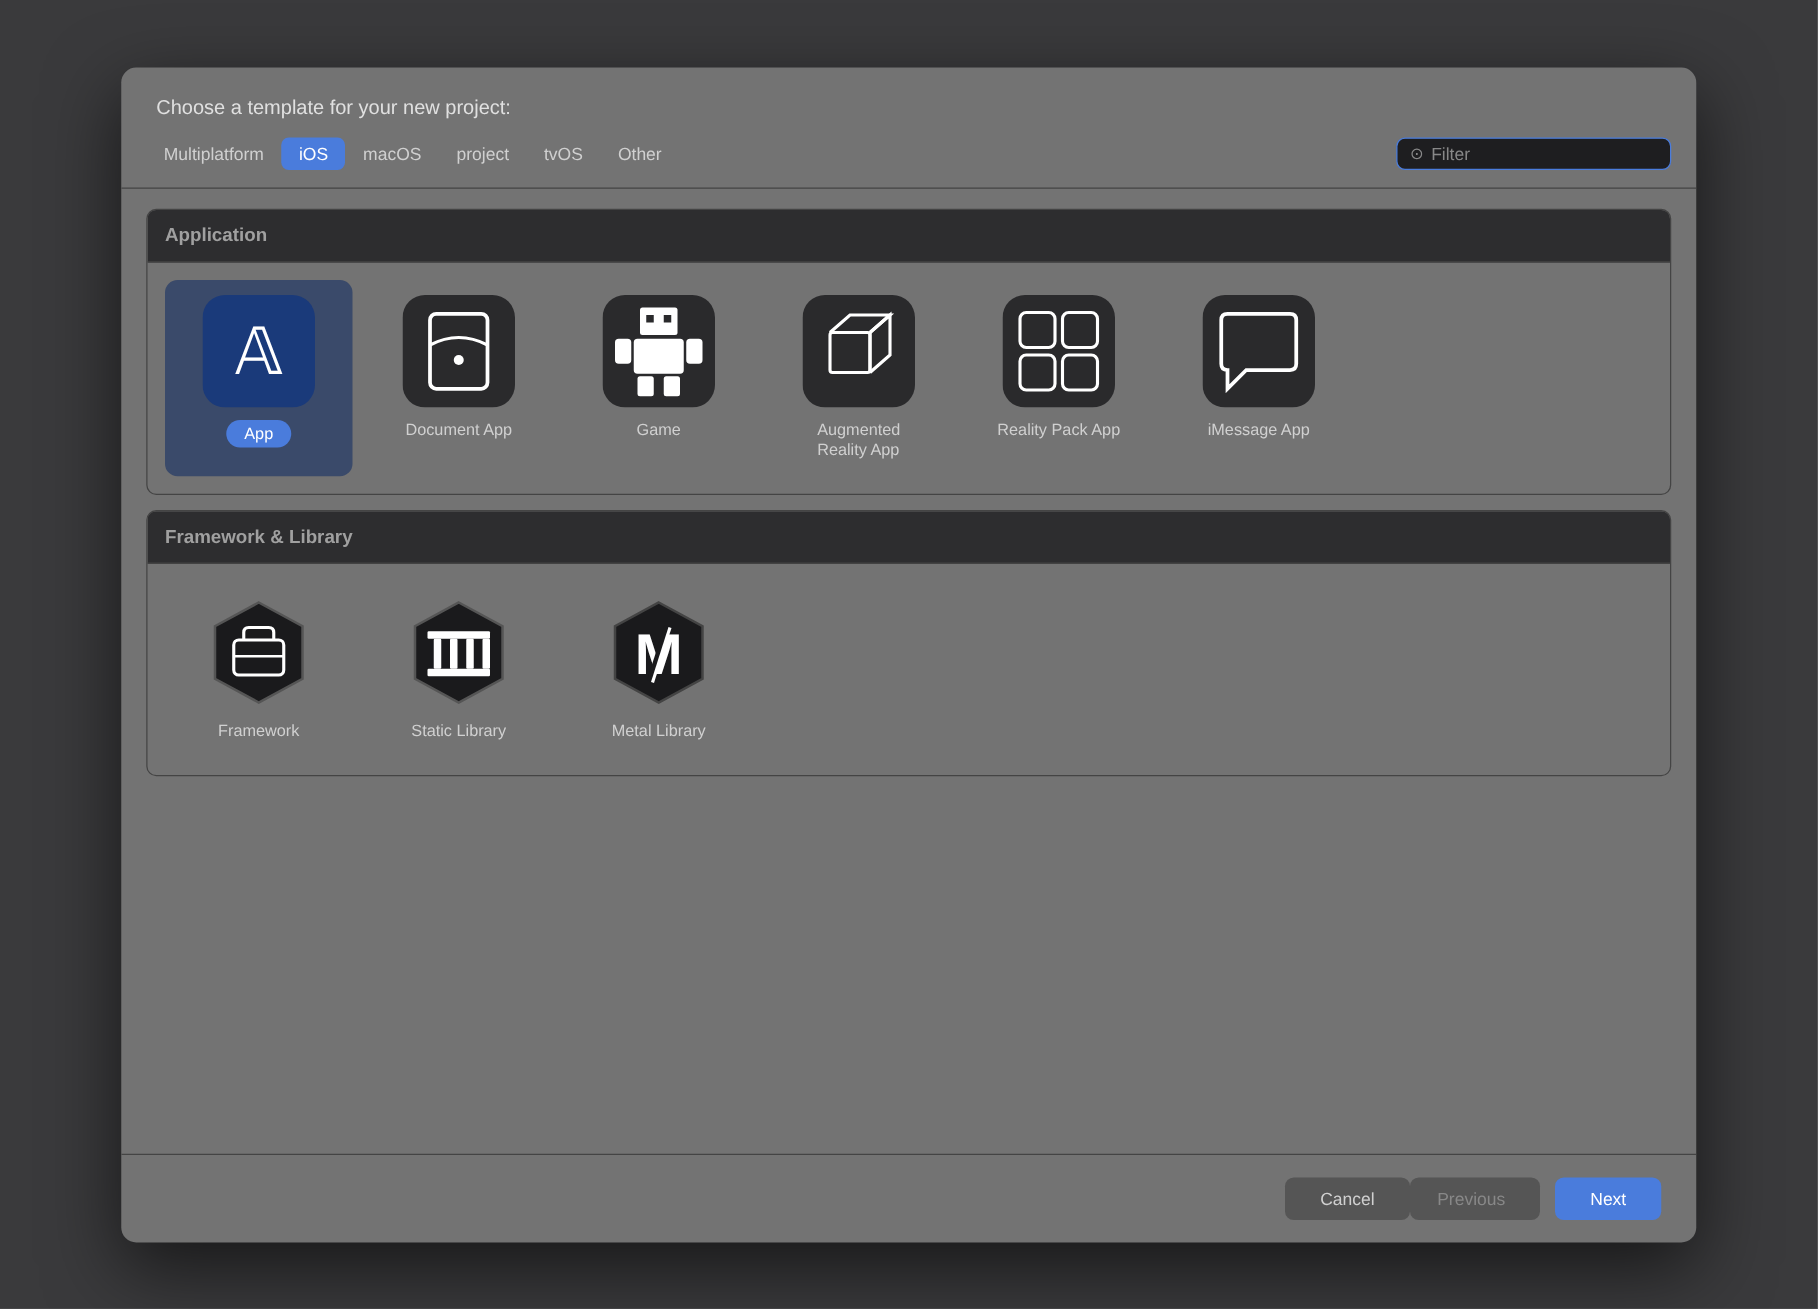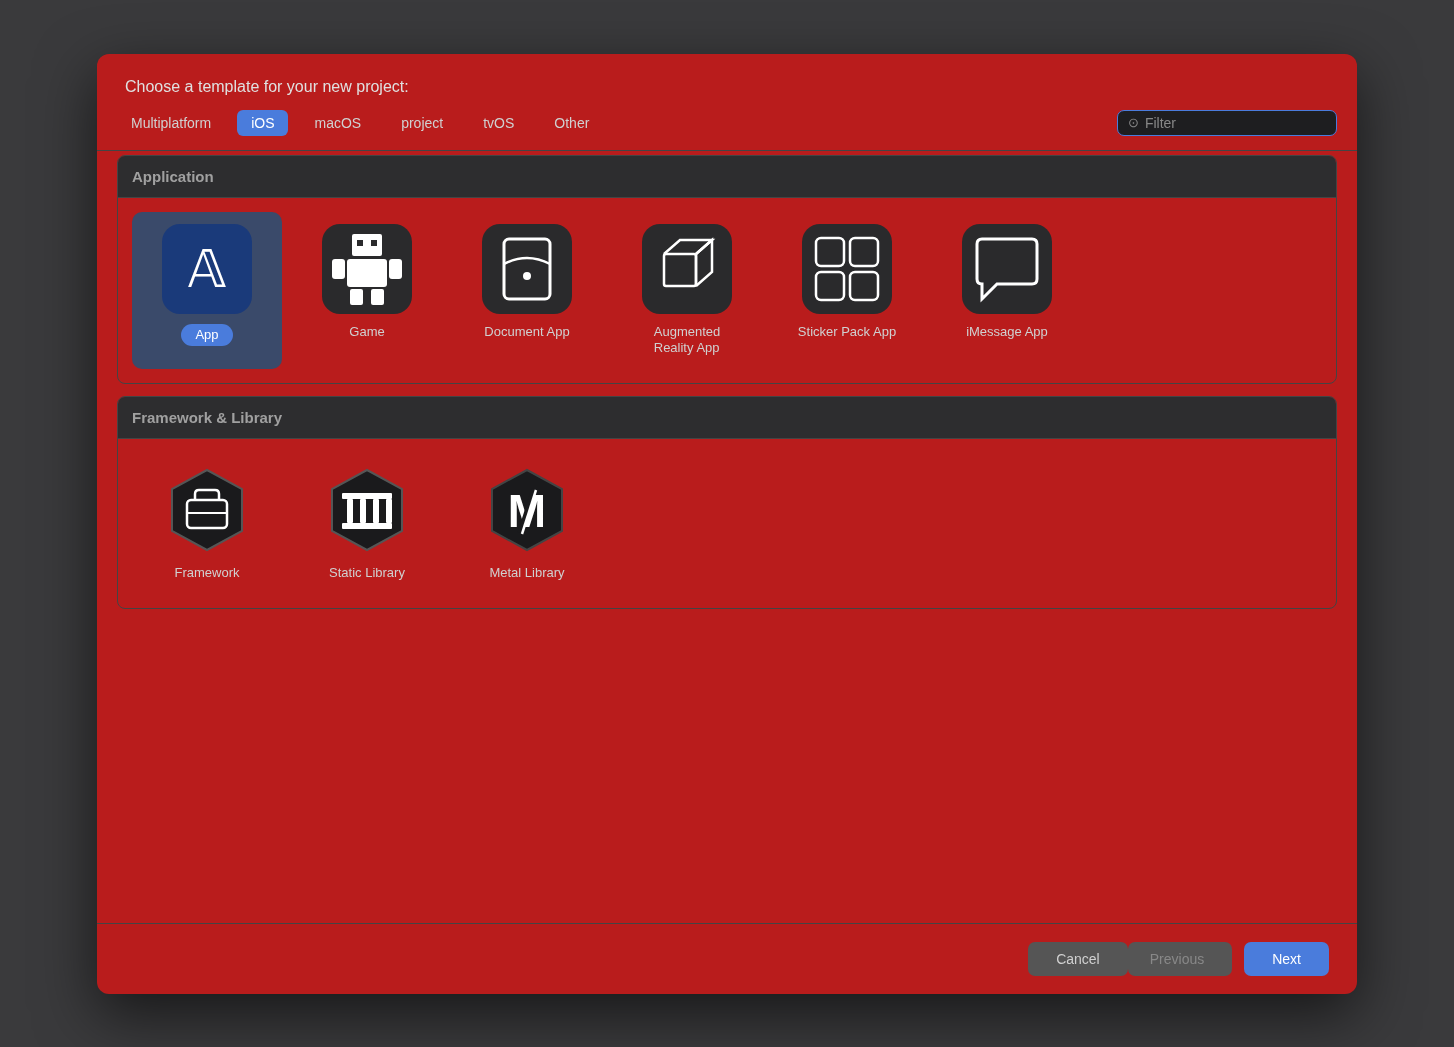--- a/index.html
+++ b/index.html
@@ -5,41 +5,41 @@
     * { box-sizing: border-box; margin: 0; padding: 0; }
     body {
       background: #3a3a3c;
       display: flex;
       align-items: center;
       justify-content: center;
       min-height: 100vh;
       font-family: -apple-system, BlinkMacSystemFont, 'Helvetica Neue', Arial, sans-serif;
     }
     .dialog {
-      background: #b91c1c;
+      background: #737373;
       border-radius: 12px;
       width: 1260px;
       min-height: 940px;
       display: flex;
       flex-direction: column;
       overflow: hidden;
       box-shadow: 0 20px 60px rgba(0,0,0,0.6);
     }
     .dialog-header {
       padding: 24px 28px 0 28px;
       color: #e0e0e0;
       font-size: 16px;
       font-weight: 400;
     }
     .tabs-bar {
       display: flex;
       align-items: flex-start;
       padding: 14px 20px;
       border-bottom: 1px solid #444;
-      gap: 12px;
+      gap: 0;
     }
     .tab {
       padding: 5px 14px;
       border-radius: 6px;
       font-size: 14px;
       color: #d0d0d0;
       cursor: pointer;
       border: none;
       background: transparent;
     }
@@ -66,21 +66,21 @@
       background: transparent;
       border: none;
       outline: none;
       color: #d0d0d0;
       font-size: 14px;
       width: 100%;
     }
     .filter-input::placeholder { color: #888; }
     .content-area {
       flex: 1;
-      padding: 4px 20px;
+      padding: 16px 20px;
       overflow-y: auto;
     }
     .section-header {
       font-size: 15px;
       font-weight: 700;
       color: #a0a0a0;
       padding: 16px 8px 10px 8px;
       border-bottom: 1px solid #444;
       margin-bottom: 10px;
     }
@@ -210,51 +210,51 @@
               <text x="45" y="63" text-anchor="middle" font-size="52" fill="white">𝔸</text>
             </svg>
           </div>
           <span class="template-label badge">App</span>
         </div>
 
         <div class="template-item">
           <div class="template-icon">
             <svg viewBox="0 0 90 90">
               <rect width="90" height="90" rx="18" fill="#2a2a2c"></rect>
+              <rect x="22" y="15" width="46" height="60" rx="5" fill="none" stroke="white" stroke-width="3"></rect>
+              <path d="M22 40 Q45 28 68 40" fill="none" stroke="white" stroke-width="2.5"></path>
+              <circle cx="45" cy="52" r="4" fill="white"></circle>
+            </svg>
+          </div>
+          <span class="template-label">Document App</span>
+        </div>
+
+        <div class="template-item">
+          <div class="template-icon">
+            <svg viewBox="0 0 90 90">
+              <rect width="90" height="90" rx="18" fill="#2a2a2c"></rect>
 
               <g fill="white">
 
                 <rect x="30" y="10" width="30" height="22" rx="2"></rect>
 
                 <rect x="35" y="16" width="6" height="6" fill="#2a2a2c"></rect>
                 <rect x="49" y="16" width="6" height="6" fill="#2a2a2c"></rect>
 
                 <rect x="25" y="35" width="40" height="28" rx="3"></rect>
 
                 <rect x="28" y="65" width="13" height="16" rx="2"></rect>
                 <rect x="49" y="65" width="13" height="16" rx="2"></rect>
 
                 <rect x="10" y="35" width="13" height="20" rx="3"></rect>
                 <rect x="67" y="35" width="13" height="20" rx="3"></rect>
               </g>
             </svg>
           </div>
           <span class="template-label">Game</span>
-        </div>
-
-        <div class="template-item">
-          <div class="template-icon">
-            <svg viewBox="0 0 90 90">
-              <rect width="90" height="90" rx="18" fill="#2a2a2c"></rect>
-              <rect x="22" y="15" width="46" height="60" rx="5" fill="none" stroke="white" stroke-width="3"></rect>
-              <path d="M22 40 Q45 28 68 40" fill="none" stroke="white" stroke-width="2.5"></path>
-              <circle cx="45" cy="52" r="4" fill="white"></circle>
-            </svg>
-          </div>
-          <span class="template-label">Document App</span>
         </div>
 
         <div class="template-item">
           <div class="template-icon">
             <svg viewBox="0 0 90 90">
               <rect width="90" height="90" rx="18" fill="#2a2a2c"></rect>
 
               <g fill="none" stroke="white" stroke-width="2.5">
 
                 <rect x="22" y="30" width="32" height="32" rx="2"></rect>
@@ -274,21 +274,21 @@
           <div class="template-icon">
             <svg viewBox="0 0 90 90">
               <rect width="90" height="90" rx="18" fill="#2a2a2c"></rect>
 
               <rect x="14" y="14" width="28" height="28" rx="5" fill="none" stroke="white" stroke-width="2.5"></rect>
               <rect x="48" y="14" width="28" height="28" rx="5" fill="none" stroke="white" stroke-width="2.5"></rect>
               <rect x="14" y="48" width="28" height="28" rx="5" fill="none" stroke="white" stroke-width="2.5"></rect>
               <rect x="48" y="48" width="28" height="28" rx="5" fill="none" stroke="white" stroke-width="2.5"></rect>
             </svg>
           </div>
-          <span class="template-label">Sticker Pack App</span>
+          <span class="template-label">Reality Pack App</span>
         </div>
 
         <div class="template-item">
           <div class="template-icon">
             <svg viewBox="0 0 90 90">
               <rect width="90" height="90" rx="18" fill="#2a2a2c"></rect>
 
               <path d="M15 20 Q15 15 20 15 L70 15 Q75 15 75 20 L75 55 Q75 60 70 60 L35 60 L20 75 L20 60 Q15 60 15 55 Z" fill="none" stroke="white" stroke-width="3"></path>
             </svg>
           </div>

